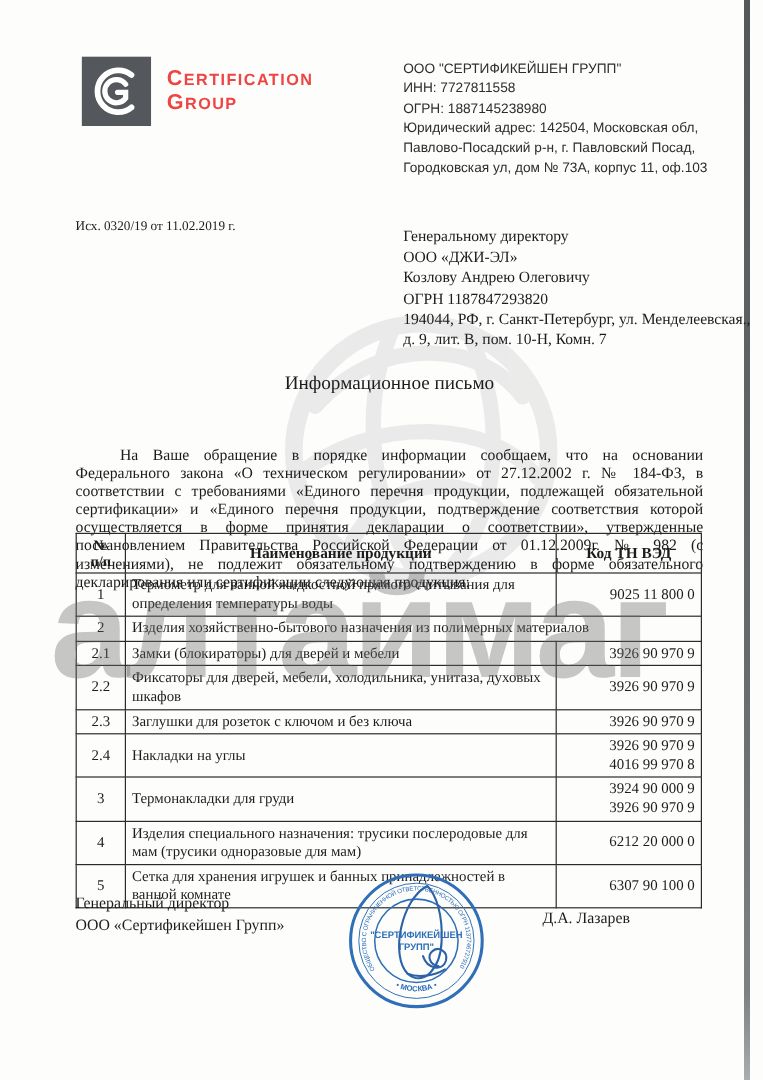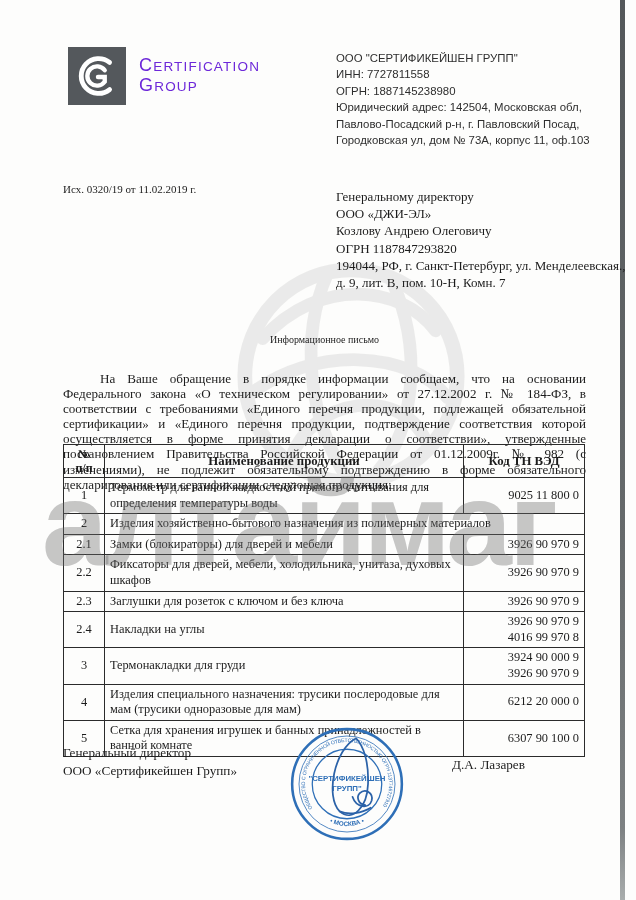--- a/index.html
+++ b/index.html
@@ -7,33 +7,33 @@
     position:relative;width:636px;height:900px;margin:0 auto;
     background:#fdfdfc;overflow:hidden;
     font-family:"Liberation Serif",serif;color:#1c1c1c;
   }
   
   .scanbar{position:absolute;left:620px;top:0;width:5px;height:900px;
     background:linear-gradient(#54585a,#666a6b 60%,#7d8182 92%,#a9adad);}
   
   .logo{position:absolute;left:68px;top:47px;display:flex;align-items:center;gap:13px;}
   .logo-mark{width:58px;height:58px;display:block;}
-  .logo-text{font-family:"Liberation Sans",sans-serif;font-weight:400;color:#6d28d9;
+  .logo-text{font-family:"Liberation Sans",sans-serif;font-weight:700;color:#ef4444;
     letter-spacing:1.2px;line-height:19px;}
   .logo-line{display:block;text-transform:uppercase;font-size:13.5px;}
   .logo-line::first-letter{font-size:18px;}
   .company-info{position:absolute;left:336px;top:50px;width:285px;
     font-family:"Liberation Sans",sans-serif;font-size:11.4px;line-height:16.4px;color:#2e2e2e;}
   
   .ref-line{position:absolute;left:63px;top:183px;font-size:11px;}
   .addressee{position:absolute;left:336px;top:188px;width:290px;
     font-size:13px;line-height:17.2px;}
   
   .doc-title{position:absolute;left:63px;top:311px;width:523px;text-align:center;
-    font-size:10px;margin-top:23px;}
+    font-size:16px;}
   .body-par{position:absolute;left:63px;top:347px;width:523px;
     font-size:13.1px;line-height:15.1px;text-align:justify;text-indent:37px;margin-top:24px;}
   
   .ptable{position:absolute;left:63px;top:444px;width:522px;border-collapse:collapse;
     table-layout:fixed;font-size:12.4px;}
   .ptable td,.ptable th{border:1.4px solid #2b2b2b;vertical-align:middle;padding:2px 5px;}
   .ptable th{font-weight:700;}
   .th-num{width:30px;font-size:12px;line-height:14px;text-align:center;}
   .th-name{text-align:center;padding-left:8px;font-size:12.8px;}
   .th-code{width:110px;text-align:center;font-size:12.8px;}

